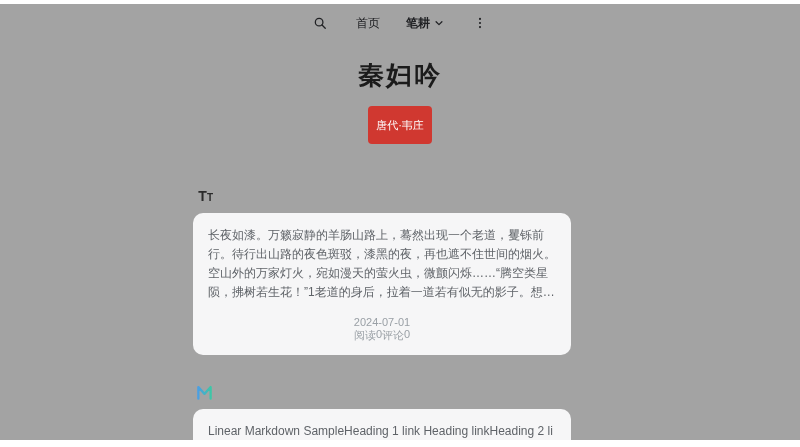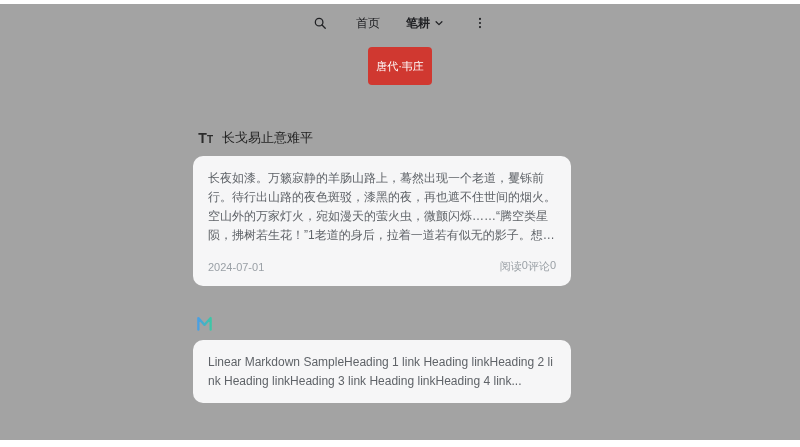--- a/index.html
+++ b/index.html
@@ -118,20 +118,21 @@
     -webkit-box-orient: vertical;
     overflow: hidden;
   }
   .post-meta {
     display: flex;
     justify-content: space-between;
     align-items: center;
     margin-top: 14px;
     font-size: 11px;
     color: #9aa0a6;
+    flex-direction: column;
   }
   .meta-right { display: inline-flex; }
 </style>
 </head>
 <body>
 
 <div class="page">
 
   <nav class="topnav">
     <span class="icon-btn">
@@ -152,31 +153,31 @@
     <span class="icon-btn">
       <svg width="14" height="14" viewBox="0 0 24 24" fill="#202124">
         <circle cx="12" cy="5" r="1.8"></circle>
         <circle cx="12" cy="12" r="1.8"></circle>
         <circle cx="12" cy="19" r="1.8"></circle>
       </svg>
     </span>
   </nav>
 
   <header class="hero">
+    <h1 class="hero-title">秦妇吟</h1>
     <span class="hero-badge">唐代·韦庄</span>
   </header>
 
   <main class="post-list">
 
     <article class="post">
       <div class="post-head">
         <span class="post-type-icon">
           <span class="tt-glyph">Tt</span>
         </span>
-        <span class="post-title">长戈易止意难平</span>
       </div>
       <div class="post-card">
         <div class="post-excerpt">长夜如漆。万籁寂静的羊肠山路上，蓦然出现一个老道，矍铄前行。待行出山路的夜色斑驳，漆黑的夜，再也遮不住世间的烟火。空山外的万家灯火，宛如漫天的萤火虫，微颤闪烁……“腾空类星陨，拂树若生花！”1老道的身后，拉着一道若有似无的影子。想然影...</div>
         <div class="post-meta">
           <span>2024-07-01</span>
           <span class="meta-right">
             <span>阅读</span>
             <span>0</span>
             <span>评论</span>
             <span>0</span>

